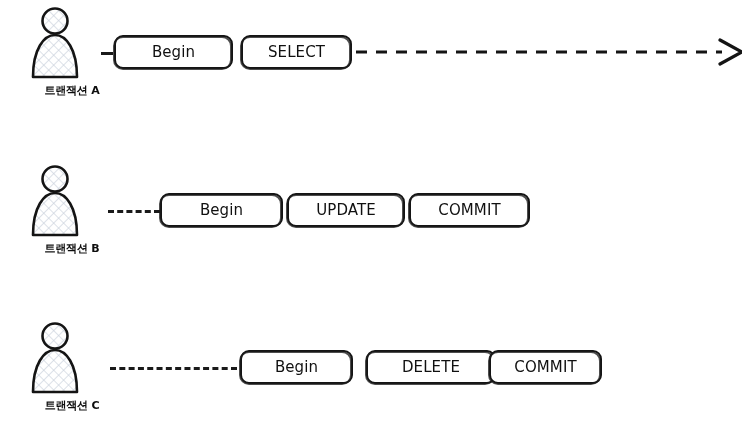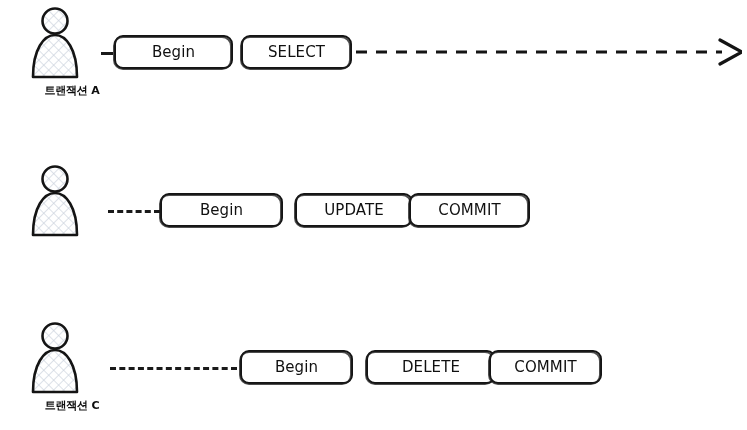--- a/index.html
+++ b/index.html
@@ -141,26 +141,27 @@
         <svg class="actor-figure" viewBox="0 0 96 80">
           <defs>
             <pattern id="hatch-1" width="7" height="7" patternUnits="userSpaceOnUse" patternTransform="rotate(45)">
               <path d="M0,0 L0,7" stroke="#c9d0dc" stroke-width="1.3"></path>
               <path d="M0,0 L7,0" stroke="#c9d0dc" stroke-width="1.3"></path>
             </pattern>
           </defs>
           <circle cx="31" cy="16" r="12.5" fill="url(#hatch-1)" stroke="#141414" stroke-width="2.6"></circle>
           <path d="M9,72 C9,44 20,30 31,30 C42,30 53,44 53,72 Z" fill="url(#hatch-1)" stroke="#141414" stroke-width="2.6" stroke-linejoin="round"></path>
         </svg>
+        <div class="actor-label">트랜잭션 B</div>
       </div>
       <div class="dash-seg" style="left: 108px; width: 52px; top: 47px;"></div>
       <div class="op-box" style="left: 160px; width: 123px; top: 30px;">
         <span>Begin</span>
       </div>
-      <div class="op-box" style="left: 287px; width: 118px; top: 30px; margin-left: 8px;">
+      <div class="op-box" style="left: 287px; width: 118px; top: 30px;">
         <span>UPDATE</span>
       </div>
       <div class="op-box" style="left: 409px; width: 121px; top: 30px;">
         <span>COMMIT</span>
       </div>
     </div>
     <div class="tx-row" style="top: 320px;">
       <div class="actor">
         <svg class="actor-figure" viewBox="0 0 96 80">
           <defs>

